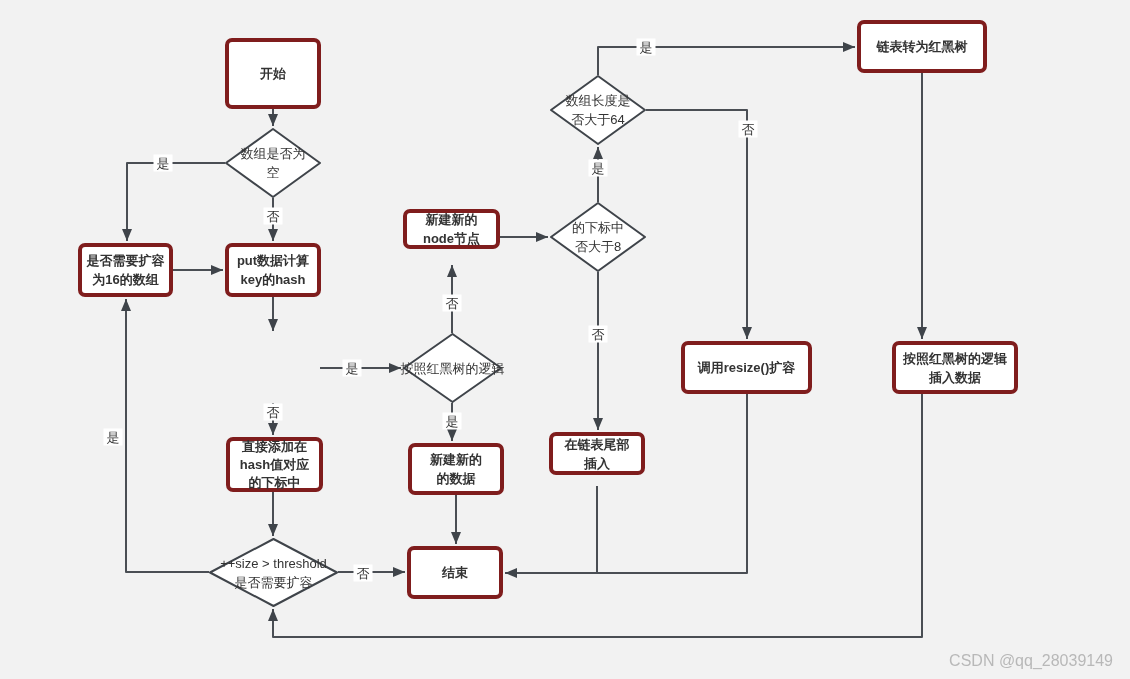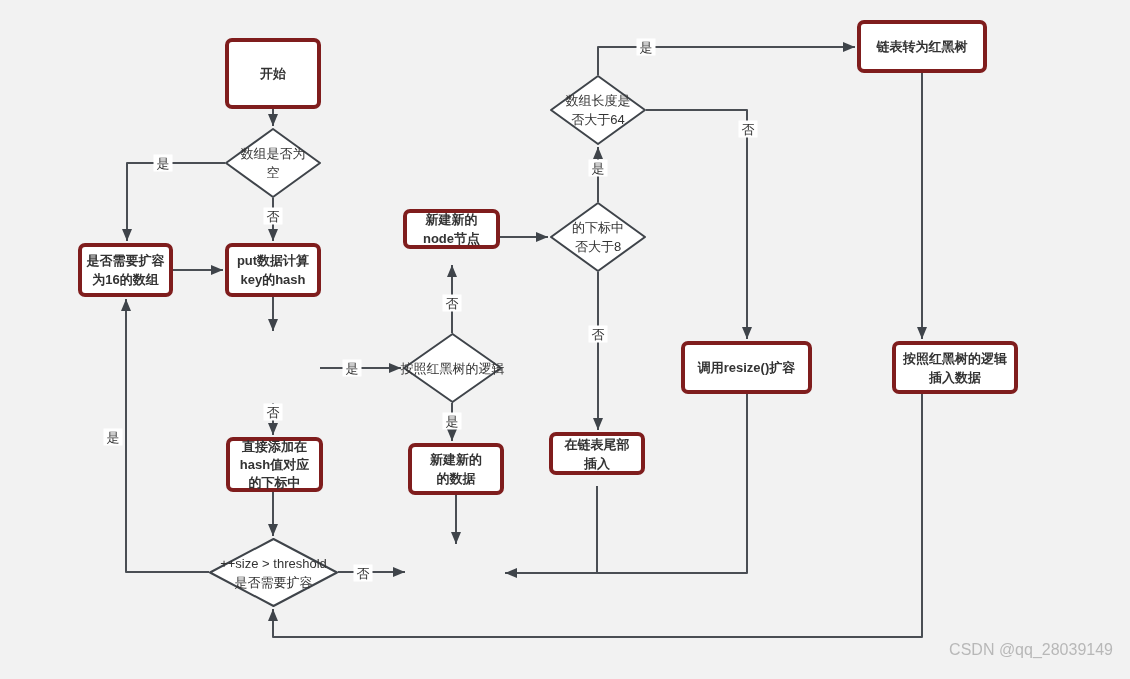--- a/index.html
+++ b/index.html
@@ -62,21 +62,21 @@
     position:absolute;
     transform:translate(-50%,-50%);
     background:#ffffff;
     padding:0 3px;
     font-size:13px;
     line-height:17px;
     color:#333333;
   }
   .watermark{
     position:absolute;
-    right:17px;bottom:20px;
+    right:17px;bottom:9px;
     font-size:16px;
     color:#b8b8b8;
   }
 </style>
 </head>
 <body>
 
 <div id="canvas">
 
   <svg id="edge-layer" viewBox="0 0 1130 679">
@@ -140,20 +140,23 @@
   <div class="rect" style="left:681px;top:341px;width:131px;height:53px">
     <span class="ntext">调用resize()扩容</span>
   </div>
   <div class="rect" style="left:892px;top:341px;width:126px;height:53px">
     <span class="ntext">按照红黑树的逻辑
 插入数据</span>
   </div>
   <div class="rect" style="left:857px;top:20px;width:130px;height:53px">
     <span class="ntext">链表转为红黑树</span>
   </div>
+  <div class="rect" style="left:407px;top:546px;width:96px;height:53px">
+    <span class="ntext">结束</span>
+  </div>
 
   <div class="diamond" style="left:225px;top:128px;width:96px;height:70px">
     <svg viewBox="0 0 96 70" preserveAspectRatio="none">
       <polygon points="48,1 95,35 48,69 1,35"></polygon>
     </svg>
     <span class="ntext">数组是否为
 空</span>
   </div>
   <div class="diamond" style="left:403px;top:333px;width:99px;height:70px">
     <svg viewBox="0 0 99 70" preserveAspectRatio="none">

